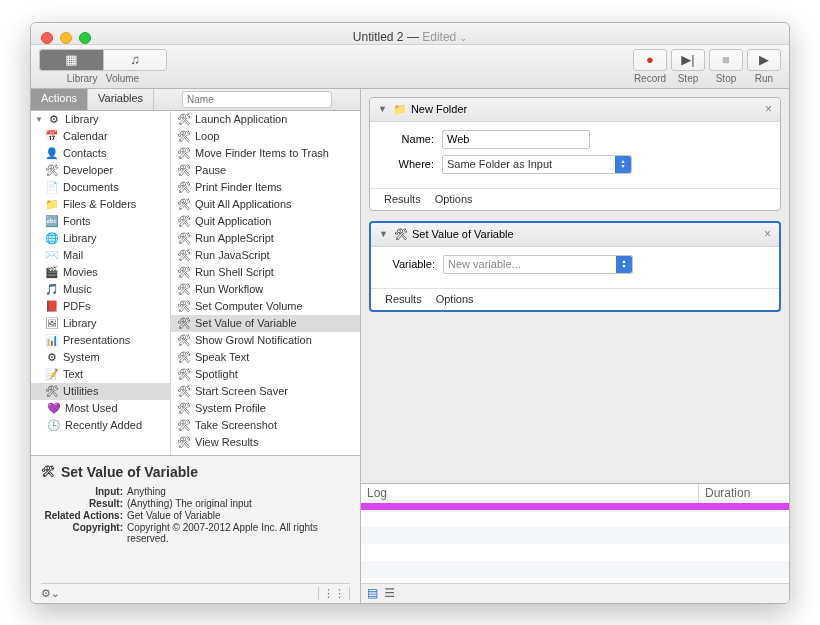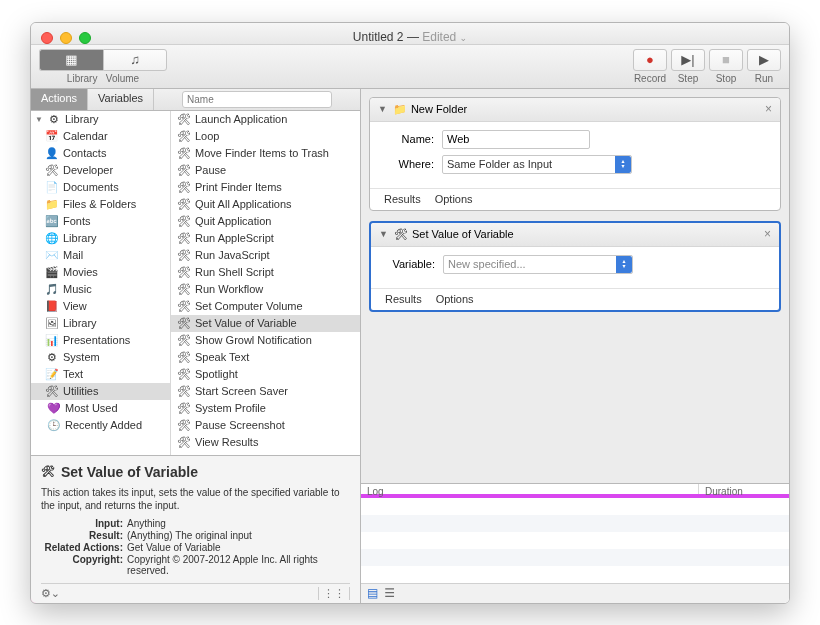--- a/index.html
+++ b/index.html
@@ -59,21 +59,21 @@
 .abody{padding:8px 14px}
 .arow{display:flex;align-items:center;margin-bottom:6px;gap:8px}
 .arow label{width:50px;text-align:right;font-size:11px}
 .arow input,.arow .sel{height:19px;border:1px solid #c7c7c7;border-radius:2px;font-size:11px;padding:0 4px;background:#fff}
 .arow input{width:148px}
 .arow .sel{width:190px;display:flex;align-items:center;justify-content:space-between;position:relative;color:#888}
 .arow .sel.filled{color:#333}
 .selbtn{width:16px;height:17px;background:#3b7ddd;border-radius:0 2px 2px 0;position:absolute;right:0;top:0;display:flex;flex-direction:column;align-items:center;justify-content:center;color:#fff;font-size:6px;line-height:5px}
 .aftr{height:22px;border-top:1px solid #e2e2e2;display:flex;align-items:center;padding:0 14px;gap:14px;font-size:11px;color:#333;font-weight:500}
 .log{height:120px;border-top:1px solid #b8b8b8;background:#fff;display:flex;flex-direction:column}
-.loghdr{height:14px;display:flex;border-bottom:4px solid #d946ef;font-size:10px;color:#666}
+.loghdr{height:26px;display:flex;border-bottom:7px solid #d946ef;font-size:12px;color:#666}
 .loghdr div{padding:2px 6px}
 .logbody{flex:1;background:repeating-linear-gradient(#fff 0 17px,#f4f6f9 17px 34px)}
 .logftr{height:20px;border-top:1px solid #d0d0d0;background:#f1f1f1;display:flex;align-items:center;padding:0 6px;gap:6px;color:#6a6a6a;font-size:12px}
 .logftr .active{color:#2f6fcf}
 </style>
 </head>
 <body>
 
 <div class="window">
   <div class="titlebar">
@@ -167,21 +167,21 @@
             <div class="li">
               <span class="ic">🎬</span>
               <span>Movies</span>
             </div>
             <div class="li">
               <span class="ic">🎵</span>
               <span>Music</span>
             </div>
             <div class="li">
               <span class="ic">📕</span>
-              <span>View</span>
+              <span>PDFs</span>
             </div>
             <div class="li">
               <span class="ic">🖼</span>
               <span>Library</span>
             </div>
             <div class="li">
               <span class="ic">📊</span>
               <span>Presentations</span>
             </div>
             <div class="li">
@@ -275,34 +275,33 @@
             <div class="li">
               <span class="ic">🛠</span>
               <span>Start Screen Saver</span>
             </div>
             <div class="li">
               <span class="ic">🛠</span>
               <span>System Profile</span>
             </div>
             <div class="li">
               <span class="ic">🛠</span>
-              <span>Pause Screenshot</span>
+              <span>Take Screenshot</span>
             </div>
             <div class="li">
               <span class="ic">🛠</span>
               <span>View Results</span>
             </div>
           </div>
       </div>
       <div class="info">
         <h2>
             <span class="ic">🛠</span>
             <span>Set Value of Variable</span>
           </h2>
-        <div class="desc">This action takes its input, sets the value of the specified variable to the input, and returns the input.</div>
         <div class="row">
             <div class="lbl">Input:</div>
             <div>Anything</div>
           </div>
         <div class="row">
             <div class="lbl">Result:</div>
             <div>(Anything) The original input</div>
           </div>
         <div class="row">
             <div class="lbl">Related Actions:</div>
@@ -351,21 +350,21 @@
           <div class="ahdr">
               <span class="tri">▼</span>
               <span class="ic">🛠</span>
               <span class="nm">Set Value of Variable</span>
               <span class="x">×</span>
             </div>
           <div class="abody">
             <div class="arow">
                 <label>Variable:</label>
                 <div class="sel">
-                  <span>New specified...</span>
+                  <span>New variable...</span>
                   <div class="selbtn">▴<br>▾</div>
                 </div>
               </div>
           </div>
           <div class="aftr">
               <span>Results</span>
               <span>Options</span>
             </div>
         </div>
       </div>

